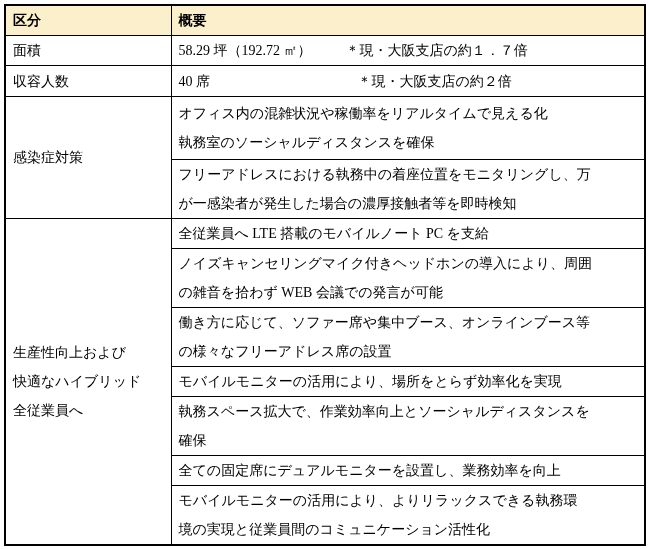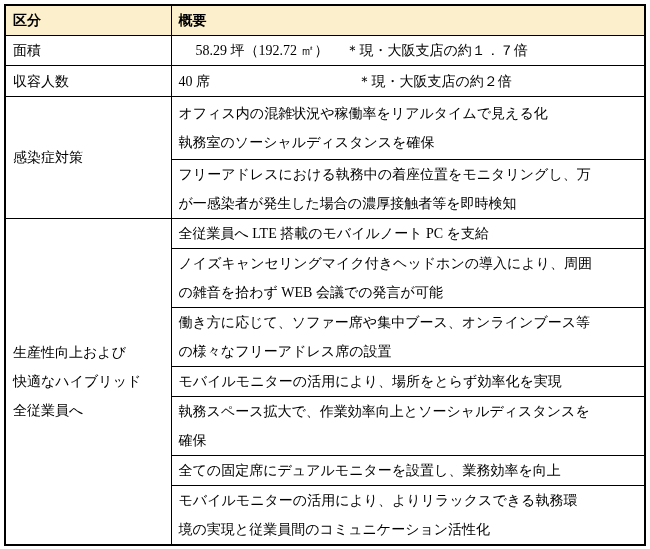--- a/index.html
+++ b/index.html
@@ -54,21 +54,21 @@
   tr.r-p1       { height: 30px; }
   tr.r-p2       { height: 59px; }
   tr.r-p3       { height: 59px; padding-left: 14px; }
   tr.r-p4       { height: 30px; }
   tr.r-p5       { height: 59px; }
   tr.r-p6       { height: 30px; margin-left: 16px; }
   tr.r-p7       { height: 56px; }
 
   
   .value { display: inline-block; }
-  tr.r-area .value     { width: 167px; text-align: center; }
+  tr.r-area .value     { width: 167px; }
   tr.r-capacity .value { width: 179px; }
   .note { display: inline; text-align: right; }
 </style>
 </head>
 <body>
 
 <div class="page">
   <table class="summary">
     <colgroup>
       <col class="c1">

